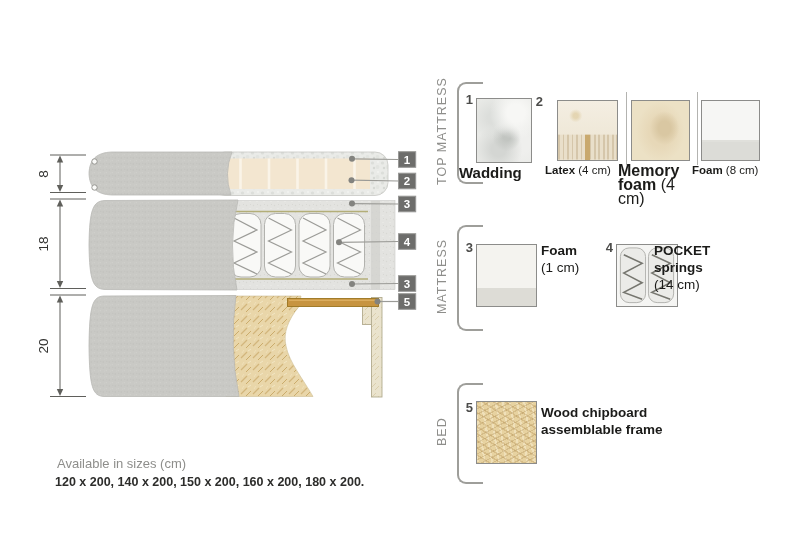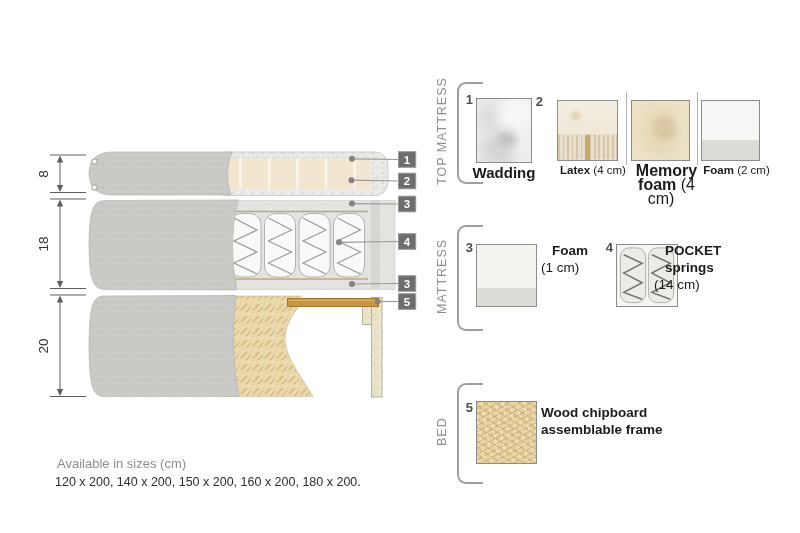--- a/index.html
+++ b/index.html
@@ -8,22 +8,22 @@
   .abs{position:absolute;}
   
   .vlabel{display:flex;align-items:center;justify-content:center;
           writing-mode:vertical-rl;transform:rotate(180deg);
           color:#8e8e8b;font-size:12.5px;letter-spacing:1px;white-space:nowrap;}
   .bracket{border-left:2px solid #9e9e9a;border-top:2px solid #9e9e9a;border-bottom:2px solid #9e9e9a;
            border-radius:9px 0 0 9px;}
   .num{font-size:13px;font-weight:bold;color:#4c4c4a;width:14px;text-align:right;}
   .swatch{box-sizing:border-box;border:1.2px solid #8c8c8a;}
   .cap{color:#1b1b19;}
-  .cap b{font-weight:bold;margin-left:11px;}
-  .capc{text-align:center;}
+  .cap b{font-weight:bold;}
+  .capc{text-align:left;}
   .divline{width:1px;background:#b3b3b0;}
   .sw-wadding{background:
       radial-gradient(circle at 72% 22%, #f7f7f5 0 14%, rgba(247,247,245,0) 42%),
       radial-gradient(circle at 30% 30%, #dcdedb 0 10%, rgba(220,222,219,0) 38%),
       radial-gradient(circle at 55% 60%, #c2c5c1 0 8%, rgba(194,197,193,0) 30%),
       radial-gradient(circle at 40% 80%, #d4d6d3 0 12%, rgba(212,214,211,0) 40%),
       radial-gradient(circle at 80% 70%, #efefed 0 16%, rgba(239,239,237,0) 45%),
       #e9eae7;}
   .sw-latex{background:
       radial-gradient(circle at 30% 25%, rgba(227,211,174,0.9) 0 4%, rgba(227,211,174,0) 11%),
@@ -36,21 +36,21 @@
       radial-gradient(ellipse 52% 62% at 50% 52%, #e7d8b8 0 40%, rgba(231,216,184,0) 82%),
       #ece1c5;}
   .sw-foam5{background:linear-gradient(to bottom,#f6f6f4 0 66%, #e0e0db 66% 69%, #dcdcd7 69% 100%);}
   .sw-foam2{background:linear-gradient(to bottom,#f4f3ef 0 70%, #dddcd6 70% 100%);}
   .sw-chip{background:
       repeating-linear-gradient(32deg, rgba(176,138,76,0.30) 0 1.5px, rgba(0,0,0,0) 1.5px 6px),
       repeating-linear-gradient(-28deg, rgba(146,110,52,0.22) 0 1.2px, rgba(0,0,0,0) 1.2px 5px),
       repeating-linear-gradient(80deg, rgba(247,236,206,0.55) 0 2px, rgba(0,0,0,0) 2px 7px),
       #e7d2a0;}
   .footer-t1{color:#8e8e8b;font-size:13px;}
-  .footer-t2{color:#2d2d2b;font-size:12.5px;font-weight:normal;}
+  .footer-t2{color:#2d2d2b;font-size:12.5px;font-weight:bold;}
 </style>
 </head>
 <body>
 
 <div class="stage">
 
   <svg class="abs" style="left:0;top:0" width="430" height="533" viewBox="0 0 430 533">
     <defs>
       <pattern id="pcover" width="6" height="6" patternUnits="userSpaceOnUse">
         <rect width="6" height="6" fill="#c9c9c5"></rect>
@@ -206,21 +206,21 @@
 
   <div class="abs swatch sw-memory" style="left:631px;top:100px;width:59px;height:61px"></div>
   <div class="abs cap capc" style="left:618px;top:164px;width:86px;font-size:16px;line-height:14px">
     <b>Memory</b><br>
     <b>foam</b><span> (4 cm)</span>
   </div>
 
   <div class="abs divline" style="left:696.5px;top:92px;height:73px"></div>
 
   <div class="abs swatch sw-foam5" style="left:701px;top:100px;width:59px;height:61px"></div>
-  <div class="abs cap capc" style="left:692px;top:164px;width:78px;font-size:11.5px"><b>Foam</b><span> (2 cm)</span></div>
+  <div class="abs cap capc" style="left:692px;top:164px;width:78px;font-size:11.5px"><b>Foam</b><span> (8 cm)</span></div>
 
   <div class="abs vlabel" style="left:433px;top:225px;width:18px;height:102px">MATTRESS</div>
   <div class="abs bracket" style="left:457px;top:225px;width:24px;height:102px"></div>
 
   <div class="abs num" style="left:459px;top:240px">3</div>
   <div class="abs swatch sw-foam2" style="left:476px;top:244px;width:61px;height:63px"></div>
   <div class="abs cap" style="left:541px;top:242px;font-size:13.5px;line-height:17px">
     <b>Foam</b><br><span>(1 cm)</span>
   </div>
 

